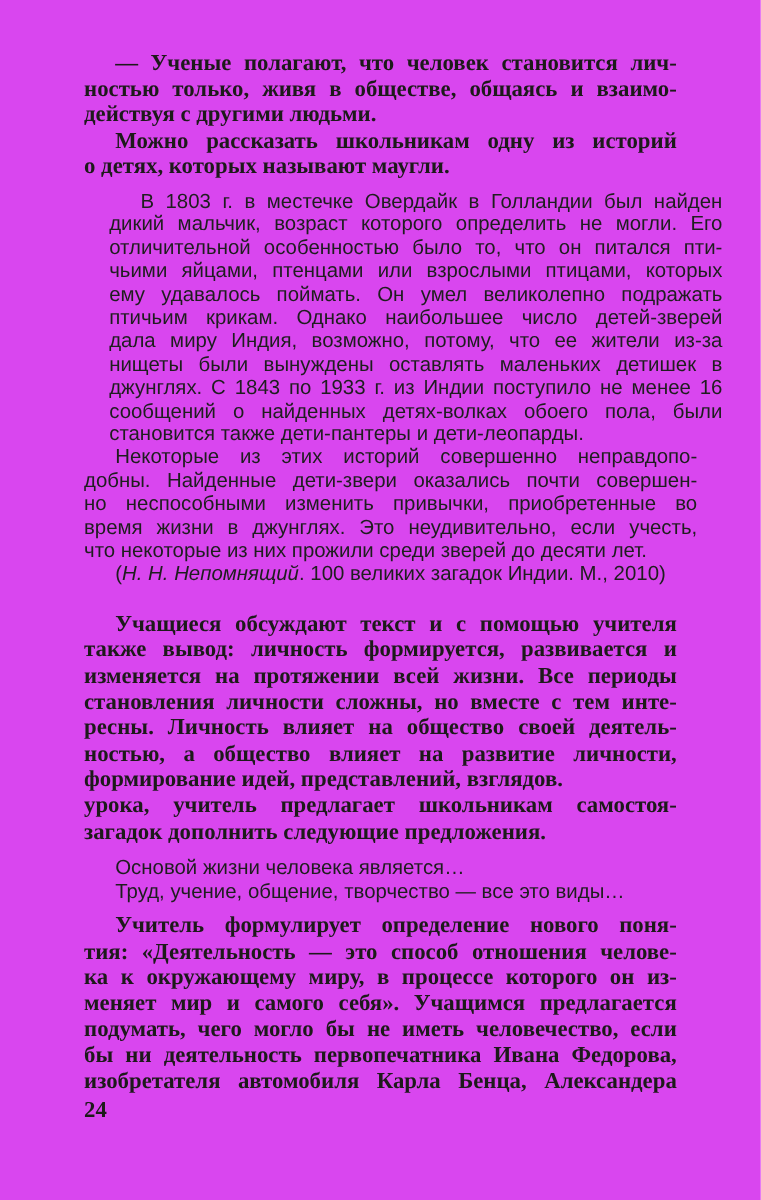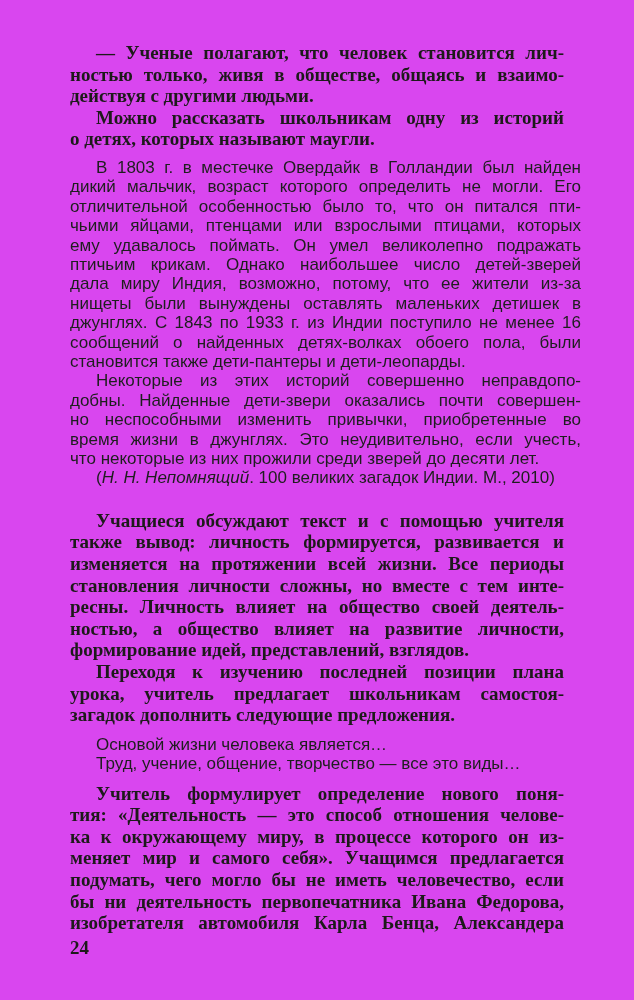--- a/index.html
+++ b/index.html
@@ -56,21 +56,21 @@
 
     <div class="para b-serif">
         <div class="line ind just">— Ученые полагают, что человек становится лич-</div>
         <div class="line just">ностью только, живя в обществе, общаясь и взаимо-</div>
         <div class="line">действуя с другими людьми.</div>
       </div>
       <div class="para b-serif">
         <div class="line ind just">Можно рассказать школьникам одну из историй</div>
         <div class="line">о детях, которых называют маугли.</div>
       </div>
-      <div class="para b-sans" style="margin-top: 8px;">
+      <div class="para b-sans" style="margin-top: 8px; margin-left: 21px;">
         <div class="line ind just">В 1803 г. в местечке Овердайк в Голландии был найден</div>
         <div class="line just">дикий мальчик, возраст которого определить не могли. Его</div>
         <div class="line just">отличительной особенностью было то, что он питался пти-</div>
         <div class="line just">чьими яйцами, птенцами или взрослыми птицами, которых</div>
         <div class="line just">ему удавалось поймать. Он умел великолепно подражать</div>
         <div class="line just">птичьим крикам. Однако наибольшее число детей-зверей</div>
         <div class="line just">дала миру Индия, возможно, потому, что ее жители из-за</div>
         <div class="line just">нищеты были вынуждены оставлять маленьких детишек в</div>
         <div class="line just">джунглях. С 1843 по 1933 г. из Индии поступило не менее 16</div>
         <div class="line just">сообщений о найденных детях-волках обоего пола, были</div>
@@ -89,21 +89,20 @@
       <div class="para b-serif" style="margin-top: 22px;">
         <div class="line ind just">Учащиеся обсуждают текст и с помощью учителя</div>
         <div class="line just">также вывод: личность формируется, развивается и</div>
         <div class="line just">изменяется на протяжении всей жизни. Все периоды</div>
         <div class="line just">становления личности сложны, но вместе с тем инте-</div>
         <div class="line just">ресны. Личность влияет на общество своей деятель-</div>
         <div class="line just">ностью, а общество влияет на развитие личности,</div>
         <div class="line">формирование идей, представлений, взглядов.</div>
       </div>
       <div class="para b-serif">
-        <div class="line ind just">Переходя к изучению последней позиции плана</div>
         <div class="line just">урока, учитель предлагает школьникам самостоя-</div>
         <div class="line">загадок дополнить следующие предложения.</div>
       </div>
       <div class="para b-sans" style="margin-top: 9px;">
         <div class="line ind">Основой жизни человека является…</div>
       </div>
       <div class="para b-sans">
         <div class="line ind">Труд, учение, общение, творчество — все это виды…</div>
       </div>
       <div class="para b-serif" style="margin-top: 9px;">

